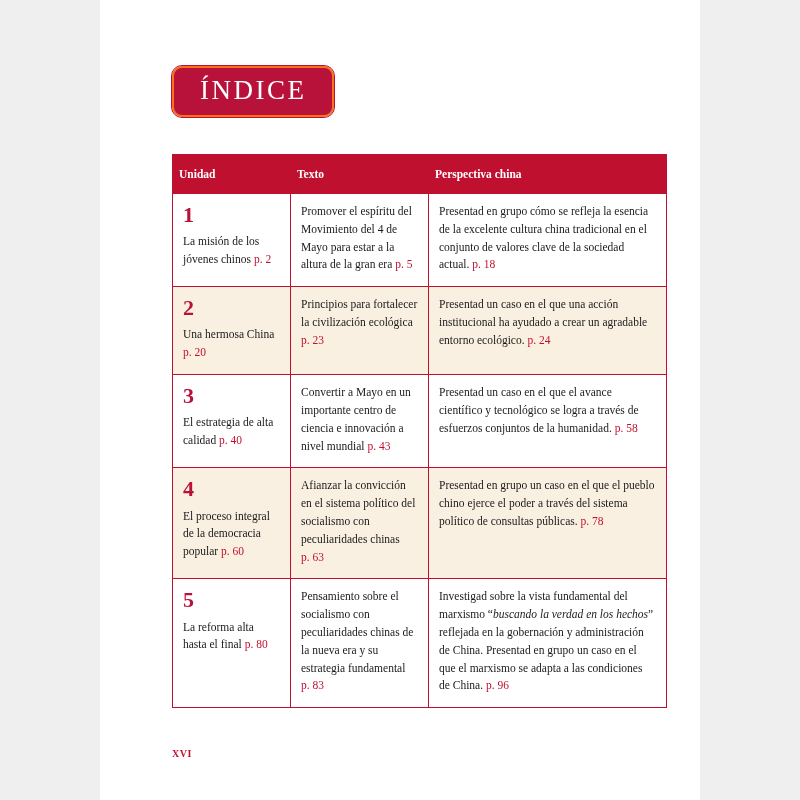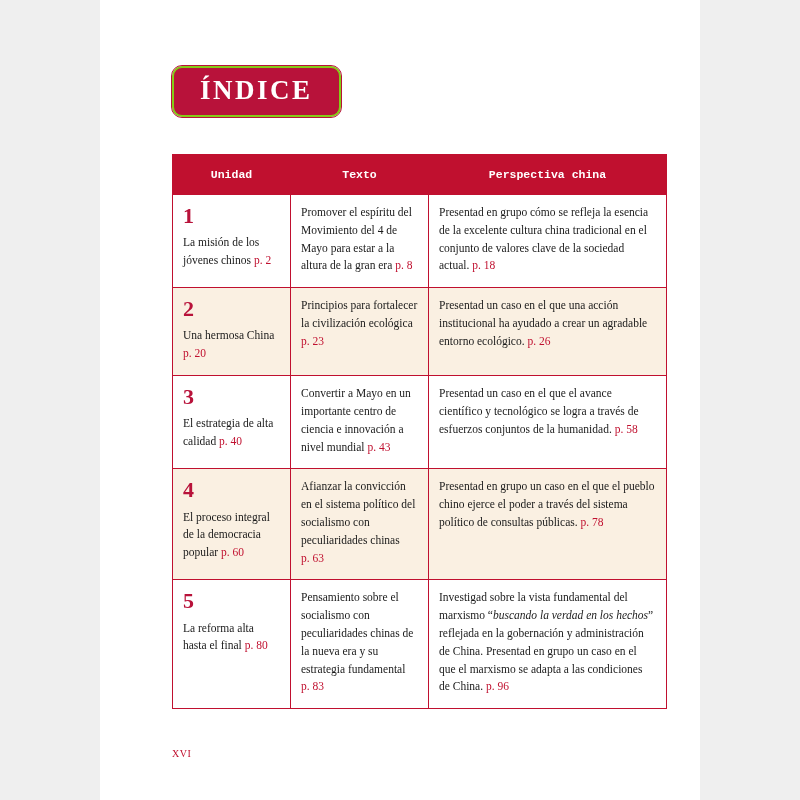--- a/index.html
+++ b/index.html
@@ -22,47 +22,47 @@
   }
   .title-wrap {
     position: absolute;
     left: 72px;
     top: 66px;
   }
   .title-badge {
     display: inline-block;
     background: #b8123a;
     color: #ffffff;
-    border: 2px solid #84cc16;
+    border: 2px solid #f97316;
     outline: 1.5px solid #b8123a;
     border-radius: 10px;
     padding: 9px 26px 11px 26px;
     font-size: 27px;
     letter-spacing: 2.5px;
-    font-weight: bold;
+    font-weight: normal;
     font-family: "Liberation Serif", serif;
     line-height: 1;
   }
   .toc {
     position: absolute;
     left: 72px;
     top: 154px;
     width: 455px;
     border-collapse: collapse;
     table-layout: fixed;
   }
   .toc th {
     background: #c0102f;
     color: #ffffff;
     font-size: 11.5px;
     font-weight: bold;
     padding: 13px 6px;
-    text-align: center;
+    text-align: left;
     border: 1px solid #c0102f;
-    font-family: Liberation Mono, monospace;
+    font-family: Liberation Serif, serif;
   }
   .toc td {
     border: 1px solid #c0102f;
     vertical-align: top;
     font-size: 11.5px;
     line-height: 1.55;
     color: #1a1a1a;
     padding: 9px 10px 12px 10px;
   }
   .col-unit { width: 105px; }
@@ -89,20 +89,21 @@
     font-style: italic;
   }
   .folio {
     position: absolute;
     left: 72px;
     top: 748px;
     font-size: 10px;
     color: #c0102f;
     letter-spacing: 0.5px;
     font-family: "Liberation Serif", serif;
+    font-weight: bold;
   }
 </style>
 </head>
 <body>
 
 <div class="page">
 
   <div class="title-wrap">
     <div class="title-badge">ÍNDICE</div>
   </div>
@@ -118,41 +119,41 @@
     <tbody>
 
       <tr class="odd">
         <td>
           <span class="unit-num">1</span>
           <span>La misión de los jóvenes chinos</span>
           <span class="pg">p. 2</span>
         </td>
         <td>
           <span>Promover el espíritu del Movimiento del 4 de Mayo para estar a la altura de la gran era</span>
-          <span class="pg">p. 8</span>
+          <span class="pg">p. 5</span>
         </td>
         <td>
           <span>Presentad en grupo cómo se refleja la esencia de la excelente cultura china tradicional en el conjunto de valores clave de la sociedad actual.</span><span class="em"></span><span></span>
           <span class="pg">p. 18</span>
         </td>
       </tr>
 
       <tr class="even">
         <td>
           <span class="unit-num">2</span>
           <span>Una hermosa China</span>
           <span class="pg">p. 20</span>
         </td>
         <td>
           <span>Principios para fortalecer la civilización ecológica</span>
           <span class="pg">p. 23</span>
         </td>
         <td>
           <span>Presentad un caso en el que una acción institucional ha ayudado a crear un agradable entorno ecológico.</span><span class="em"></span><span></span>
-          <span class="pg">p. 26</span>
+          <span class="pg">p. 24</span>
         </td>
       </tr>
 
       <tr class="odd">
         <td>
           <span class="unit-num">3</span>
           <span>El estrategia de alta calidad</span>
           <span class="pg">p. 40</span>
         </td>
         <td>

